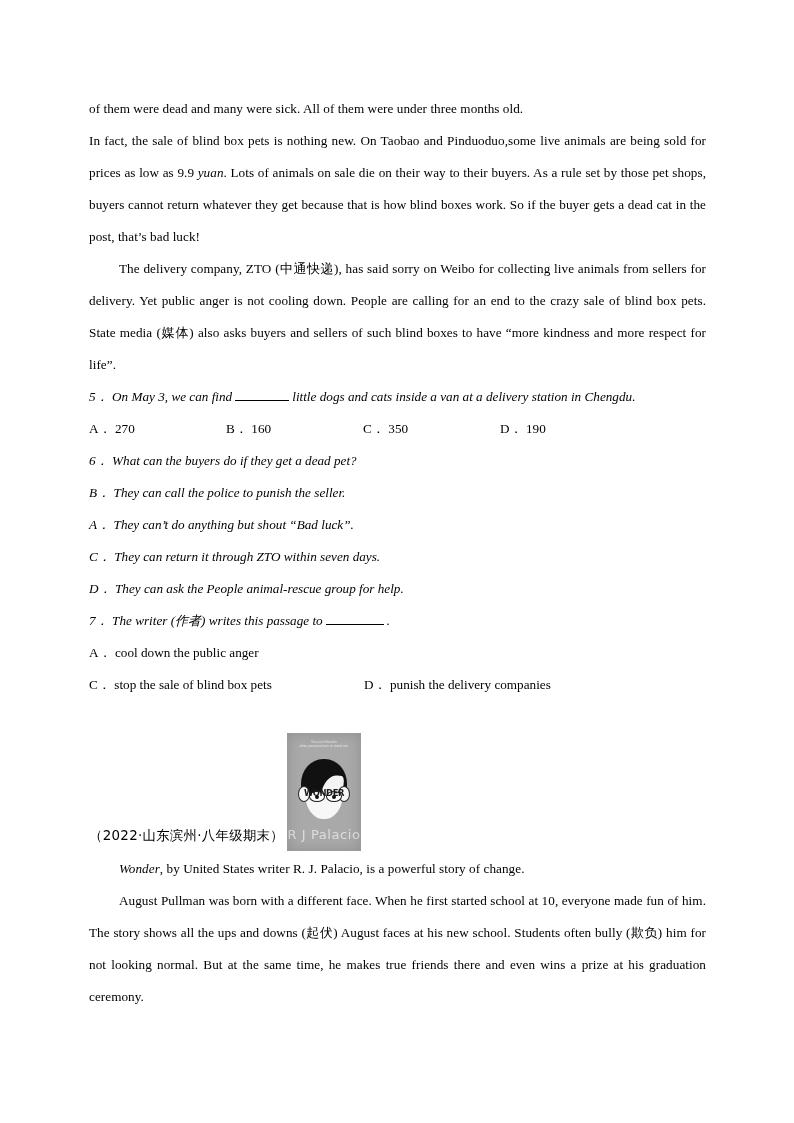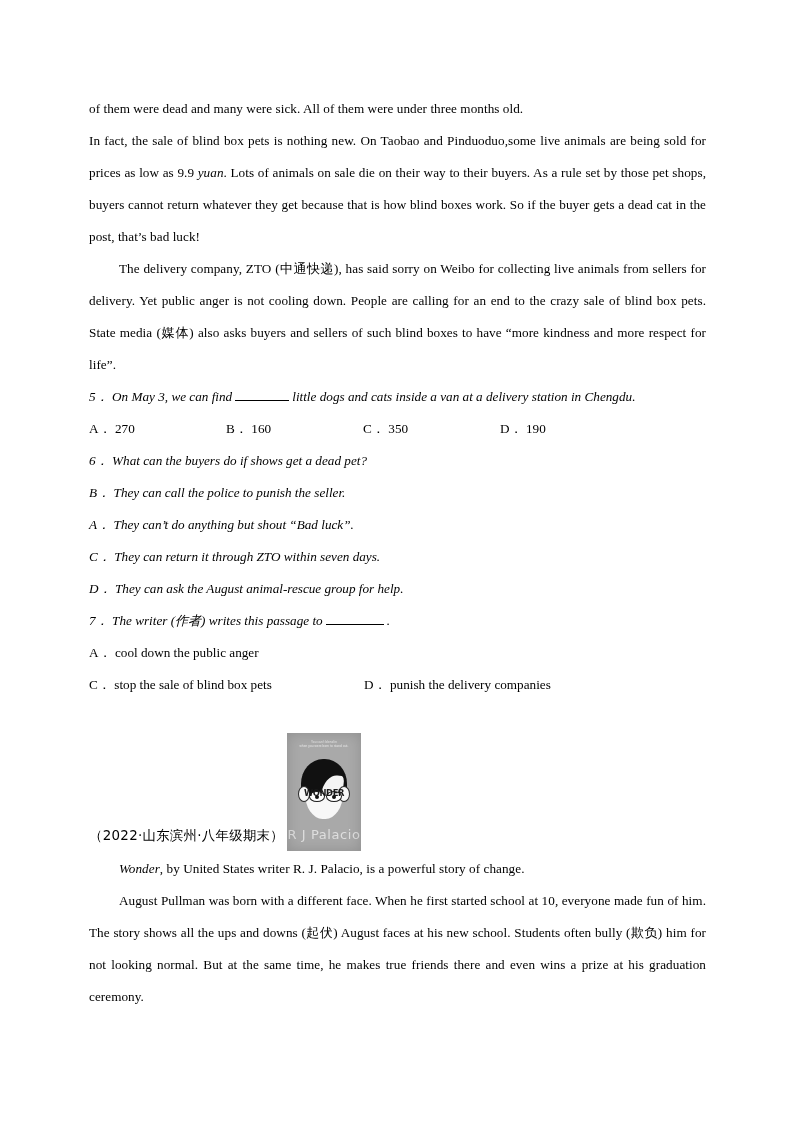--- a/index.html
+++ b/index.html
@@ -231,38 +231,38 @@
         <span>350</span>
       </div>
       <div class="optfull">
         <span>D．</span>
         <span>190</span>
       </div>
     </div>
 
     <div class="qline">
       <span>6．</span>
-      <span>What can the buyers do if shows get a dead pet?</span>
+      <span>What can the buyers do if they get a dead pet?</span>
     </div>
 
     <div class="qline">
       <span>B．</span>
       <span>They can call the police to punish the seller.</span>
     </div>
     <div class="qline">
       <span>A．</span>
       <span>They can’t do anything but shout “Bad luck”.</span>
     </div>
     <div class="qline">
       <span>C．</span>
       <span>They can return it through ZTO within seven days.</span>
     </div>
     <div class="qline">
       <span>D．</span>
-      <span>They can ask the August animal-rescue group for help.</span>
+      <span>They can ask the People animal-rescue group for help.</span>
     </div>
 
     <div class="qline">
       <span>7．</span>
       <span>The writer (</span><span class="cn">作者</span><span>) writes this passage to</span><span class="blank-u blank-w2"></span><span>.</span>
     </div>
 
     <div class="opts-row">
       <div class="opt2">
         <span>A．</span>

